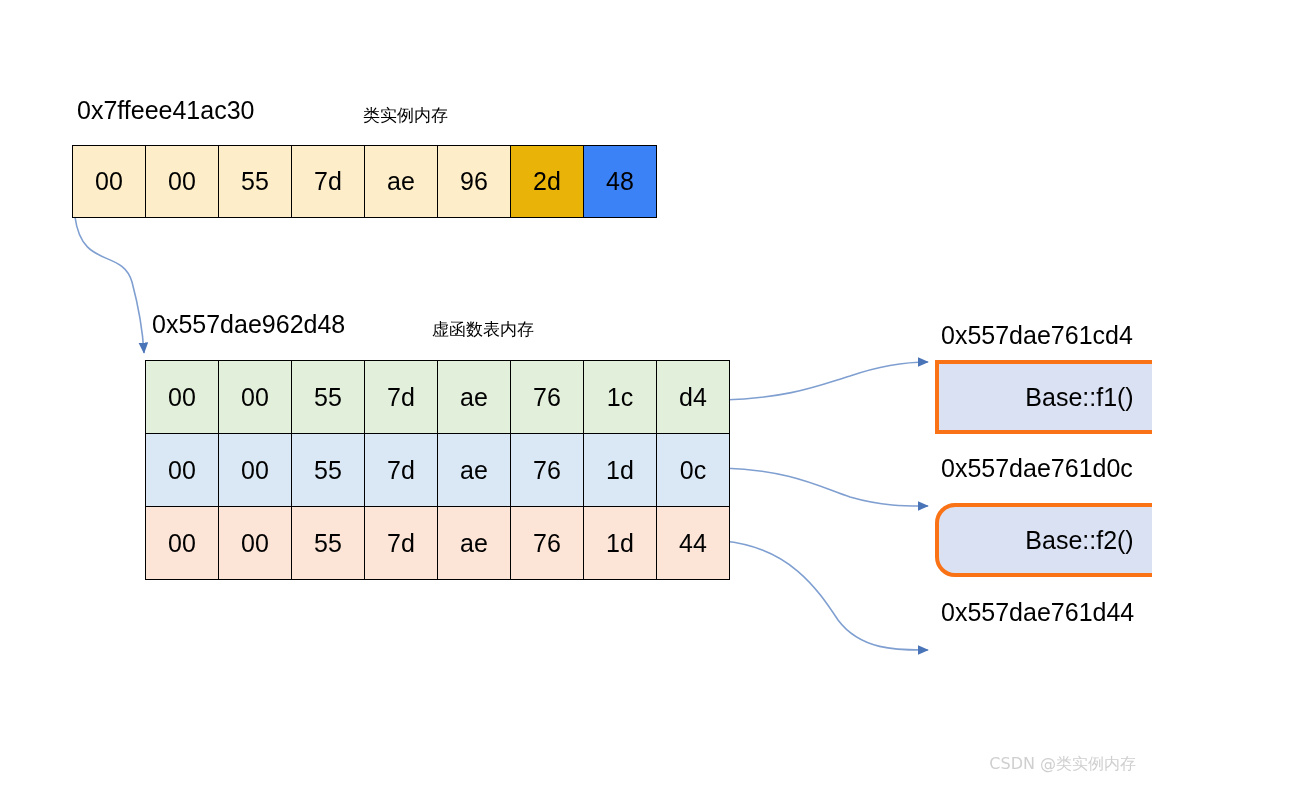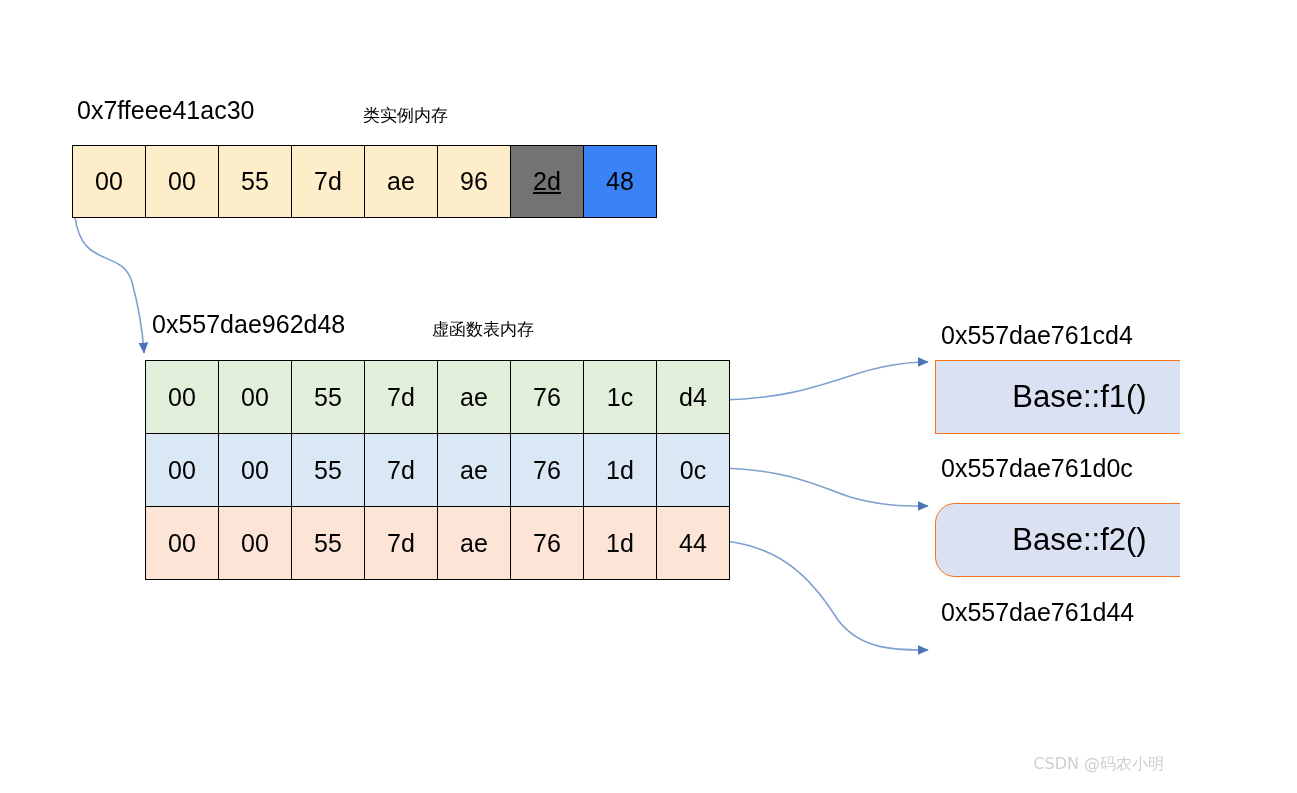--- a/index.html
+++ b/index.html
@@ -7,21 +7,20 @@
     padding: 0;
     background: #ffffff;
   }
   #canvas {
     position: relative;
     width: 1152px;
     height: 793px;
     background: #ffffff;
     font-family: "Liberation Sans", "DejaVu Sans", sans-serif;
     overflow: hidden;
-    padding-left: 28px;
   }
 
   
   .addr {
     position: absolute;
     font-size: 25px;
     color: #000000;
     white-space: nowrap;
     line-height: 1;
     font-family: "Liberation Sans", "DejaVu Sans", sans-serif;
@@ -62,26 +61,26 @@
   .row-blue  td { background: #dae8f5; }
   .row-peach td { background: #fce4d6; }
 
   
   .fn-box {
     position: absolute;
     left: 935px;
     width: 289px;
     height: 74px;
     background: #dae1f3;
-    border: 1px solid #f97316;
+    border: 4px solid #f97316;
     box-sizing: border-box;
     display: flex;
     align-items: center;
     justify-content: center;
-    font-size: 31px;
+    font-size: 25px;
     color: #000000;
     font-family: "Liberation Sans", "DejaVu Sans", sans-serif;
   }
   #fn-box-1 { top: 360px; }
   #fn-box-2 { top: 503px; border-radius: 20px; }
   #fn-box-3 { top: 647px; }
 
   
   #connectors {
     position: absolute;
@@ -130,21 +129,21 @@
 
   <table class="byte-table" id="instance-table">
     <tbody>
       <tr>
         <td style="background: rgb(253, 238, 201);">00</td>
         <td style="background: rgb(253, 238, 201);">00</td>
         <td style="background: rgb(253, 238, 201);">55</td>
         <td style="background: rgb(253, 238, 201);">7d</td>
         <td style="background: rgb(253, 238, 201);">ae</td>
         <td style="background: rgb(253, 238, 201);">96</td>
-        <td style="background: #737373; text-decoration: underline;">2d</td>
+        <td style="background: #eab308;">2d</td>
         <td style="background: #3b82f6;">48</td>
       </tr>
     </tbody>
   </table>
 
   <div class="addr" style="left:152px; top:312px;">0x557dae962d48</div>
 
   <div class="cn-label" style="left:432px; top:315px;">虚函数表内存</div>
 
   <table class="byte-table" id="vtable-table">
@@ -187,15 +186,15 @@
     <span>Base::f1()</span>
   </div>
 
   <div class="addr" style="left:941px; top:456px;">0x557dae761d0c</div>
   <div class="fn-box" id="fn-box-2">
     <span>Base::f2()</span>
   </div>
 
   <div class="addr" style="left:941px; top:600px;">0x557dae761d44</div>
 
-  <div id="watermark">CSDN @码农小明</div>
+  <div id="watermark">CSDN @类实例内存</div>
 
 </div>
 
 </body></html>

